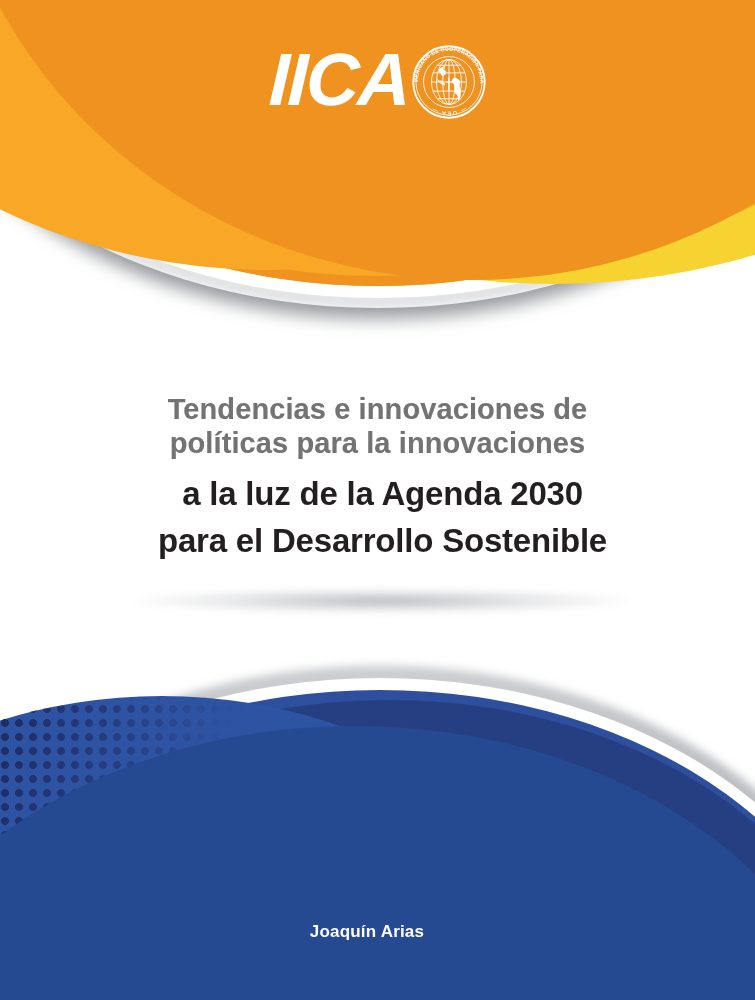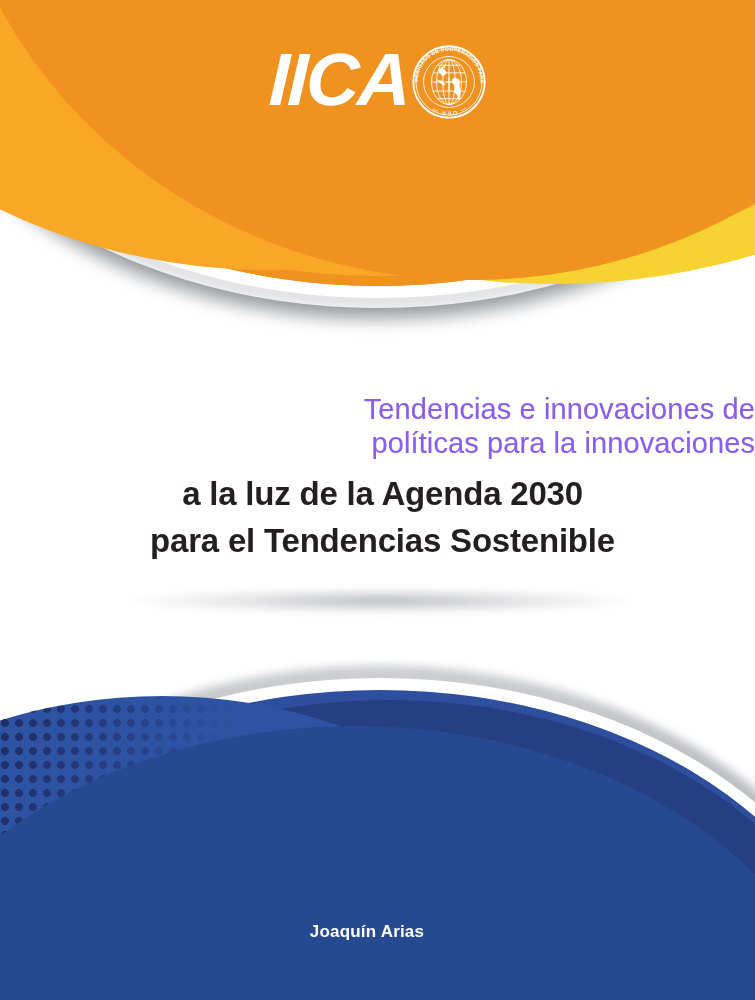--- a/index.html
+++ b/index.html
@@ -87,24 +87,23 @@
     user-select:none;
   }
   .logo-emblem{width:76px;height:76px;display:block;margin-left:-4px;margin-top:4px;}
 
   
   .title-block{
     position:absolute;left:0;top:392px;width:755px;text-align:center;z-index:30;
   }
   .subtitle{
     font-family:"Liberation Sans", sans-serif;
-    font-weight:400;font-size:29px;line-height:34px;color:#8b5cf6;
+    font-weight:700;font-size:29px;line-height:34px;color:#737373;
     letter-spacing:0.1px;
     margin:0;
-    text-align:right;
     -webkit-text-stroke:0.1px #58595b;
   }
   .subtitle span{display:block;}
   .maintitle{
     font-family:"Liberation Sans", sans-serif;
     font-weight:700;font-size:33px;line-height:47px;color:#231f20;
     letter-spacing:-0.2px;margin:10px 0 0 10px;
   }
   .maintitle span{display:block;}
   .title-shadow{
@@ -226,21 +225,21 @@
     </svg>
   </div>
 
   <div class="title-block">
     <div class="subtitle">
       <span>Tendencias e innovaciones de</span>
       <span>políticas para la innovaciones</span>
     </div>
     <div class="maintitle">
       <span>a la luz de la Agenda 2030</span>
-      <span>para el Tendencias Sostenible</span>
+      <span>para el Desarrollo Sostenible</span>
     </div>
   </div>
   <div class="title-shadow"></div>
 
   <div class="bot-wrap">
     <div class="bot-shadow"></div>
     <div class="bot-white"></div>
     <div class="bot-blue-outer"></div>
     <div class="bot-blue-dark"></div>
     <div class="bot-blue-light"></div>

